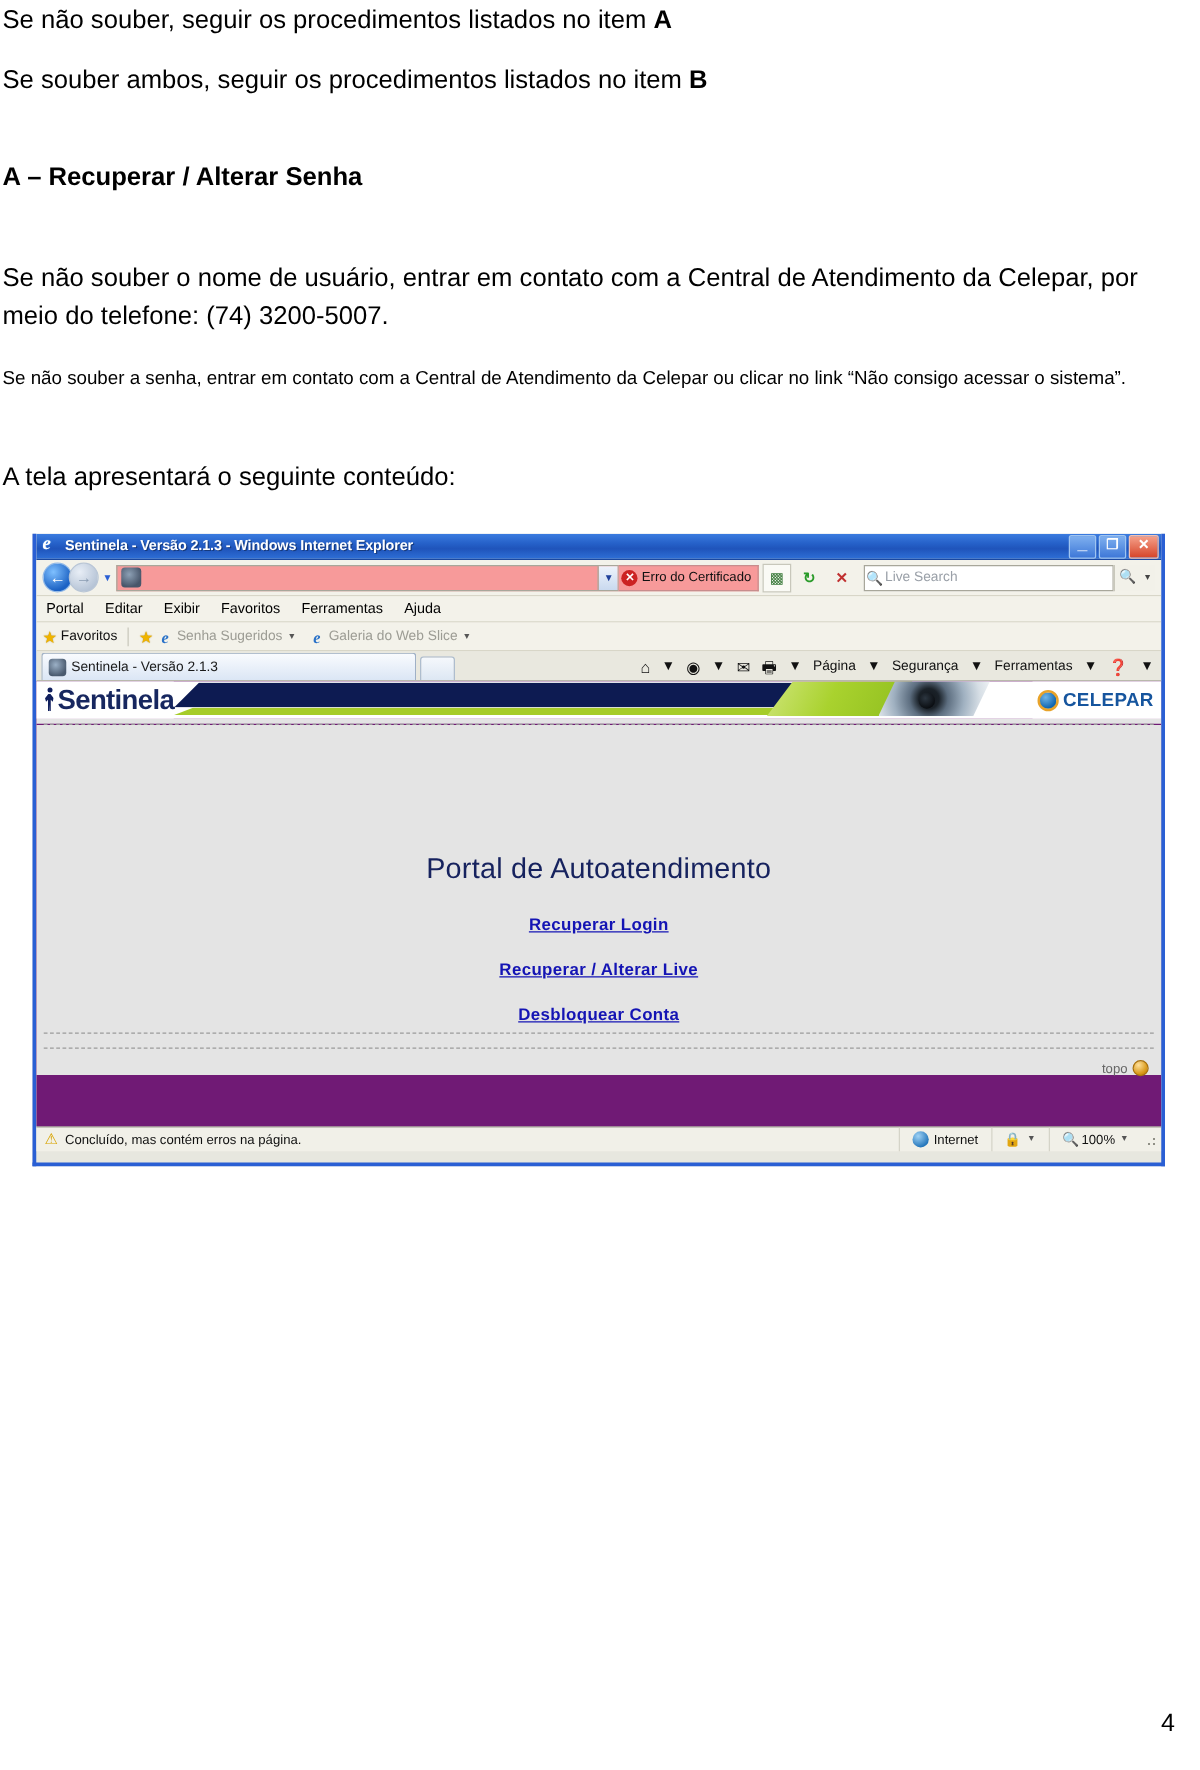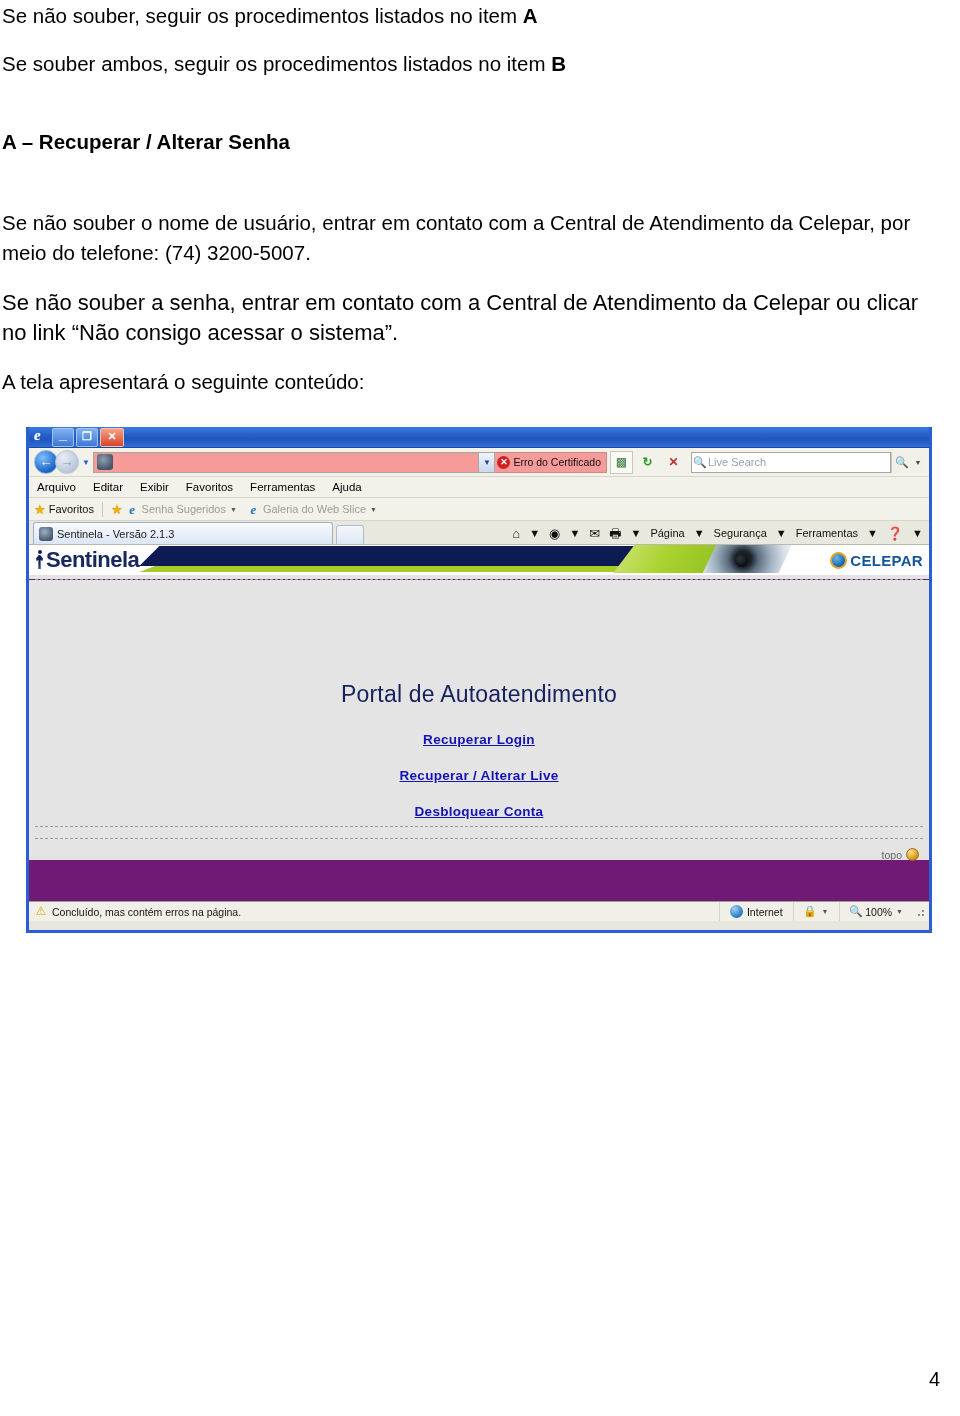--- a/index.html
+++ b/index.html
@@ -29,21 +29,21 @@
     white-space: pre-wrap;
   }
   .p-abs { position: absolute; left: 2px; }
 
   .bold { font-weight: bold; }
 
   #line-a  { top: 2px;   font-size: 20.5px; }
   #line-b  { top: 50px;  font-size: 20.5px; }
   #head-a  { top: 128px; font-size: 20.5px; font-weight: bold; }
   #para-1  { top: 208px; width: 910px; font-size: 20.5px; line-height: 30px;}
-  #para-2  { top: 288px; width: 920px; font-size: 22px; line-height: 30px;}
+  #para-2  { top: 288px; width: 920px; font-size: 15px; line-height: 30px;}
   #para-3  { top: 368px; font-size: 20.5px; }
 
   #page-num {
     position: absolute;
     right: 20px;
     top: 1368px;
     font-size: 20px;
     color: #000;
   }
 
@@ -636,20 +636,21 @@
 
   <div class="doc-line p-abs" id="para-3">A tela apresentará o seguinte conteúdo:</div>
 </div>
 
 <div id="page-num">4</div>
 
 <div class="ie-window">
 
   <div class="titlebar">
     <span class="title-e"></span>
+    <span class="titletext">Sentinela - Versão 2.1.3 - Windows Internet Explorer</span>
     <span class="winbtns">
       <span class="winbtn min">
           <span class="g">_</span>
         </span>
       <span class="winbtn">
           <span class="g">❐</span>
         </span>
       <span class="winbtn close">
           <span class="g">✕</span>
         </span>
@@ -682,21 +683,21 @@
 
     <span class="searchbox">
       <span class="mag">🔍</span>
       <span class="searchph">Live Search</span>
     </span>
     <span class="searchgo">🔍</span>
     <span class="searchcaret">▼</span>
   </div>
 
   <div class="menubar">
-    <span class="menuitem">Arquivo</span>
+    <span class="menuitem">Portal</span>
     <span class="menuitem">Editar</span>
     <span class="menuitem">Exibir</span>
     <span class="menuitem">Favoritos</span>
     <span class="menuitem">Ferramentas</span>
     <span class="menuitem">Ajuda</span>
   </div>
 
   <div class="favbar">
     <span class="star">★</span>
     <span class="favlabel">Favoritos</span>

